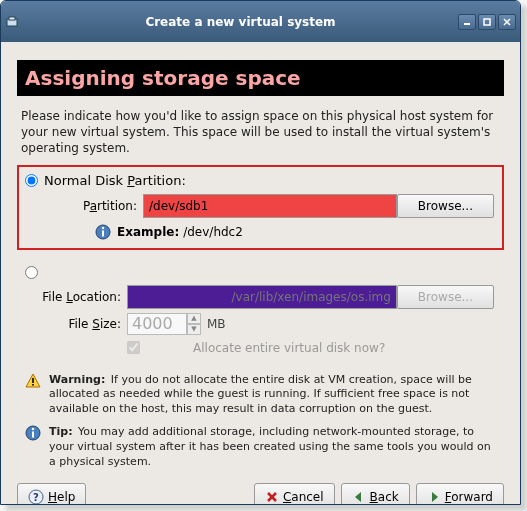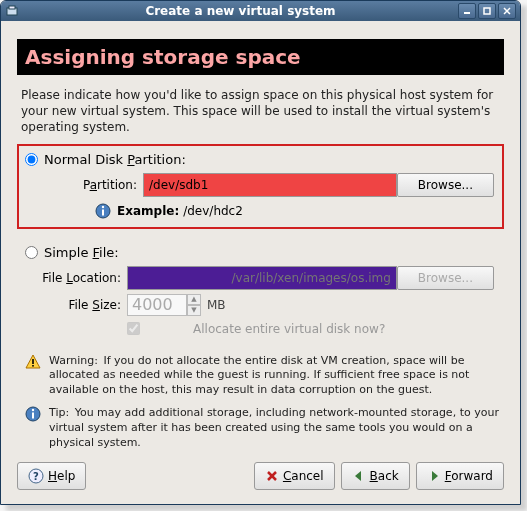--- a/index.html
+++ b/index.html
@@ -2,21 +2,21 @@
 <html><head>
 <meta charset="utf-8">
 <style>
 * { box-sizing: border-box; margin: 0; padding: 0; font-family: "DejaVu Sans", Arial, sans-serif; }
 body { background: #fff; }
 .window { width: 527px; height: 511px; background: #f5f5f5; position: relative; }
 .shadow { position: absolute; top: 6px; left: 6px; width: 521px; height: 505px; background: rgba(0,0,0,0.15); filter: blur(2px); z-index: 0; }
 .chrome { position: relative; z-index: 1; width: 521px; height: 505px; border: 1px solid #1a3a5a; border-radius: 6px 6px 0 0; overflow: hidden; background: #ece9e4; }
 
 
-.titlebar { height: 20px; background: linear-gradient(#5a7ca0,#3a5a7a); display: flex; align-items: center; color: #fff; font-size: 12px; font-weight: bold; padding: 0 4px; }
+.titlebar { height: 41px; background: linear-gradient(#5a7ca0,#3a5a7a); display: flex; align-items: center; color: #fff; font-size: 12px; font-weight: bold; padding: 0 4px; }
 .titlebar .ticon { width: 14px; height: 14px; margin-right: 6px; display:flex; align-items:center; justify-content:center; }
 .titlebar .spacer { flex: 1; text-align: center; }
 .titlebar .wbtn { width: 18px; height: 16px; margin-left: 2px; background: linear-gradient(#6a8cb0,#4a6a90); border: 1px solid #2a4a6a; border-radius: 2px; display: flex; align-items: center; justify-content: center; cursor: pointer; }
 .titlebar .wbtn svg { stroke: #fff; }
 
 
 .body { padding: 18px 16px 10px 16px; height: calc(100% - 24px); display: flex; flex-direction: column; }
 .heading-bar { background: #000; color: #fca5a5; padding: 6px 8px; font-size: 20px; font-weight: bold; margin-bottom: 12px; }
 .intro { font-size: 12px; color: #222; line-height: 1.35; margin: 0 4px 8px 4px; }
 
@@ -41,21 +41,21 @@
 .spin-btns { display: inline-flex; flex-direction: column; margin-left: 0; height: 22px; }
 .spin-btns button { width: 14px; height: 11px; border: 1px solid #bbb; background: #eee; font-size: 7px; line-height: 7px; padding:0; color:#888; }
 .mb { font-size: 12px; margin-left: 6px; color:#444; }
 
 .alloc-row { display: flex; align-items: center; font-size: 12px; color: #999; margin: 6px 0 0 102px; gap: 48px; }
 .alloc-row input { margin-right: 5px; accent-color:#999; }
 
 .note { display: flex; font-size: 11px; line-height: 1.35; margin: 8px 4px 0 8px; }
 .note .nicon { width: 18px; min-width: 18px; height: 18px; margin-right: 6px; display:flex; align-items:flex-start; }
 .note .ntext { color: #222; }
-.note .ntext b { font-weight: normal; margin-right: 2px; }
+.note .ntext b { font-weight: bold; margin-right: 2px; }
 
 .footer { margin-top: auto; display: flex; align-items: center; padding-top: 8px; gap: 6px; }
 .footer .gap { flex: 1; }
 .fbtn { height: 28px; border: 1px solid #999; background: linear-gradient(#f8f8f8,#e0e0e0); border-radius: 3px; font-size: 12px; padding: 0 10px; display: inline-flex; align-items: center; cursor: pointer; }
 .fbtn svg { margin-right: 4px; }
 
 .underline-letter { text-decoration: underline; }
 .radio-lbl, .field-row .lbl, .heading-bar, .intro, .example-row, .note .ntext, .mb, .alloc-row span, .fbtn span, .titlebar .title-txt { user-select: none; }
 </style>
 </head>
@@ -113,21 +113,20 @@
               </svg>
         </span>
         <b>Example:</b>
         <span>/dev/hdc2</span>
       </div>
     </div>
 
     <div class="option-block" style="padding-bottom:0">
       <label class="radio-row">
         <input type="radio" name="storage" style="">
-        <span class="radio-lbl"><span>Simple </span><span class="underline-letter">F</span><span>ile:</span></span>
       </label>
       <div class="field-row" style="margin-left:4px">
         <span class="lbl"><span>File </span><span class="underline-letter">L</span><span>ocation:</span></span>
         <input class="tinput" type="text" disabled="" placeholder="/var/lib/xen/images/os.img" style="">
         <button class="browse-btn" disabled="">Browse...</button>
       </div>
       <div class="field-row size-row" style="margin-left:4px">
         <span class="lbl"><span>File </span><span class="underline-letter">S</span><span>ize:</span></span>
         <input class="spin" type="text" disabled="" value="4000" style="">
         <span class="spin-btns">

